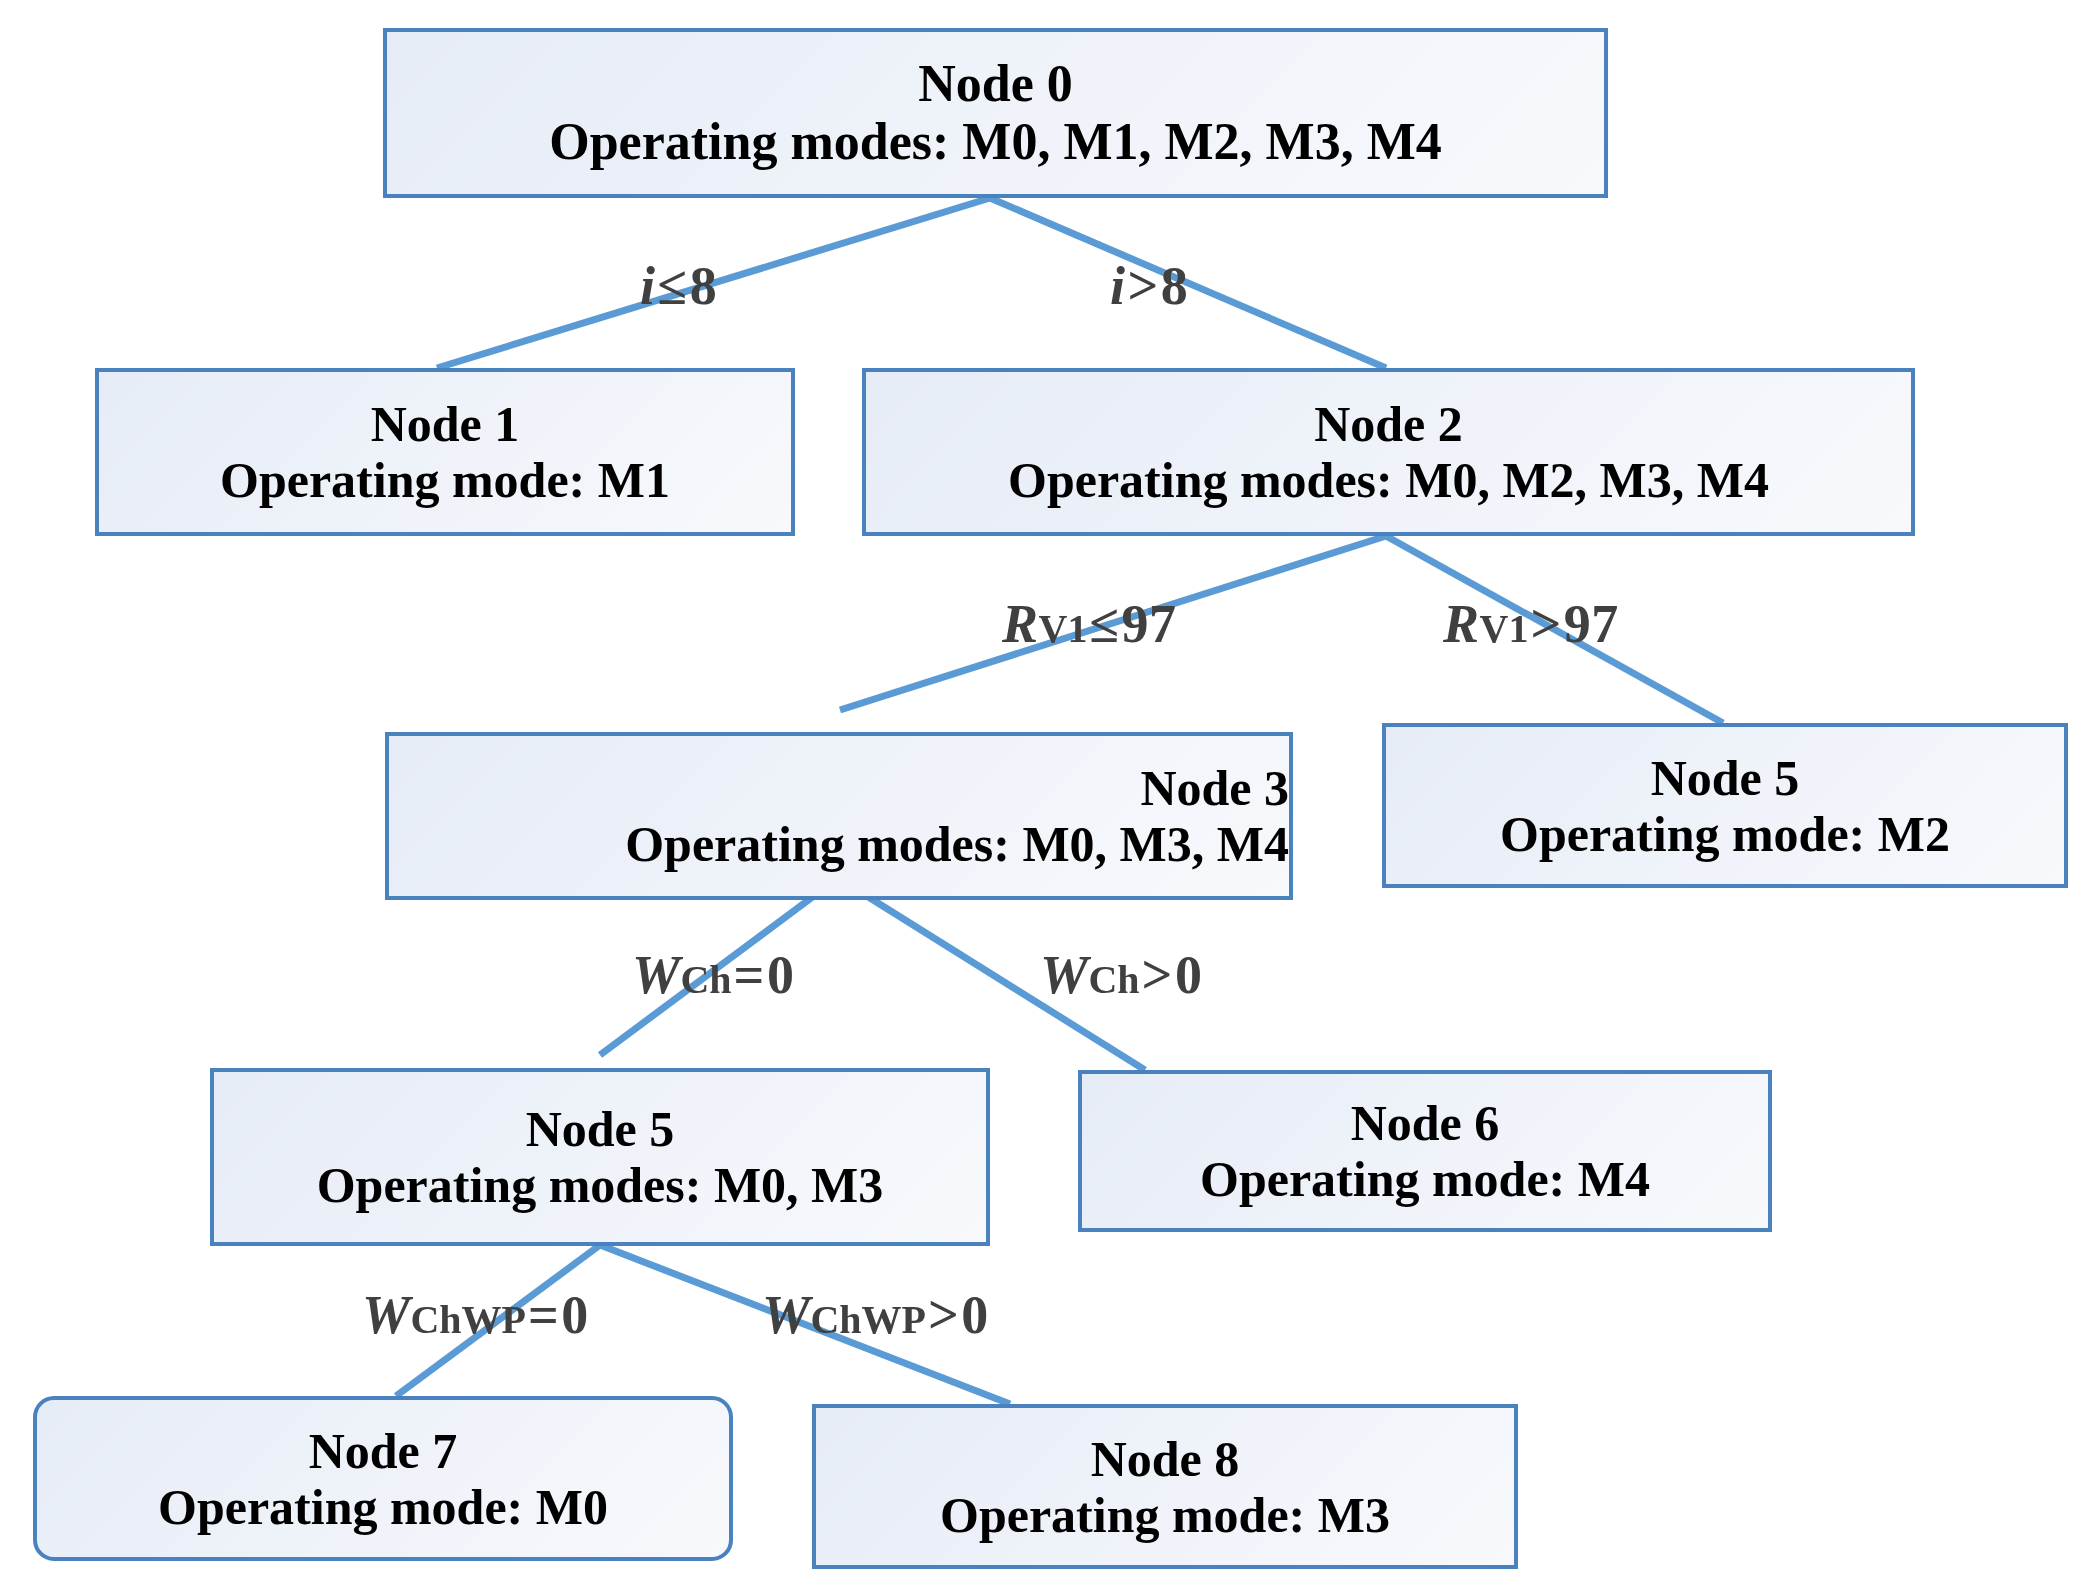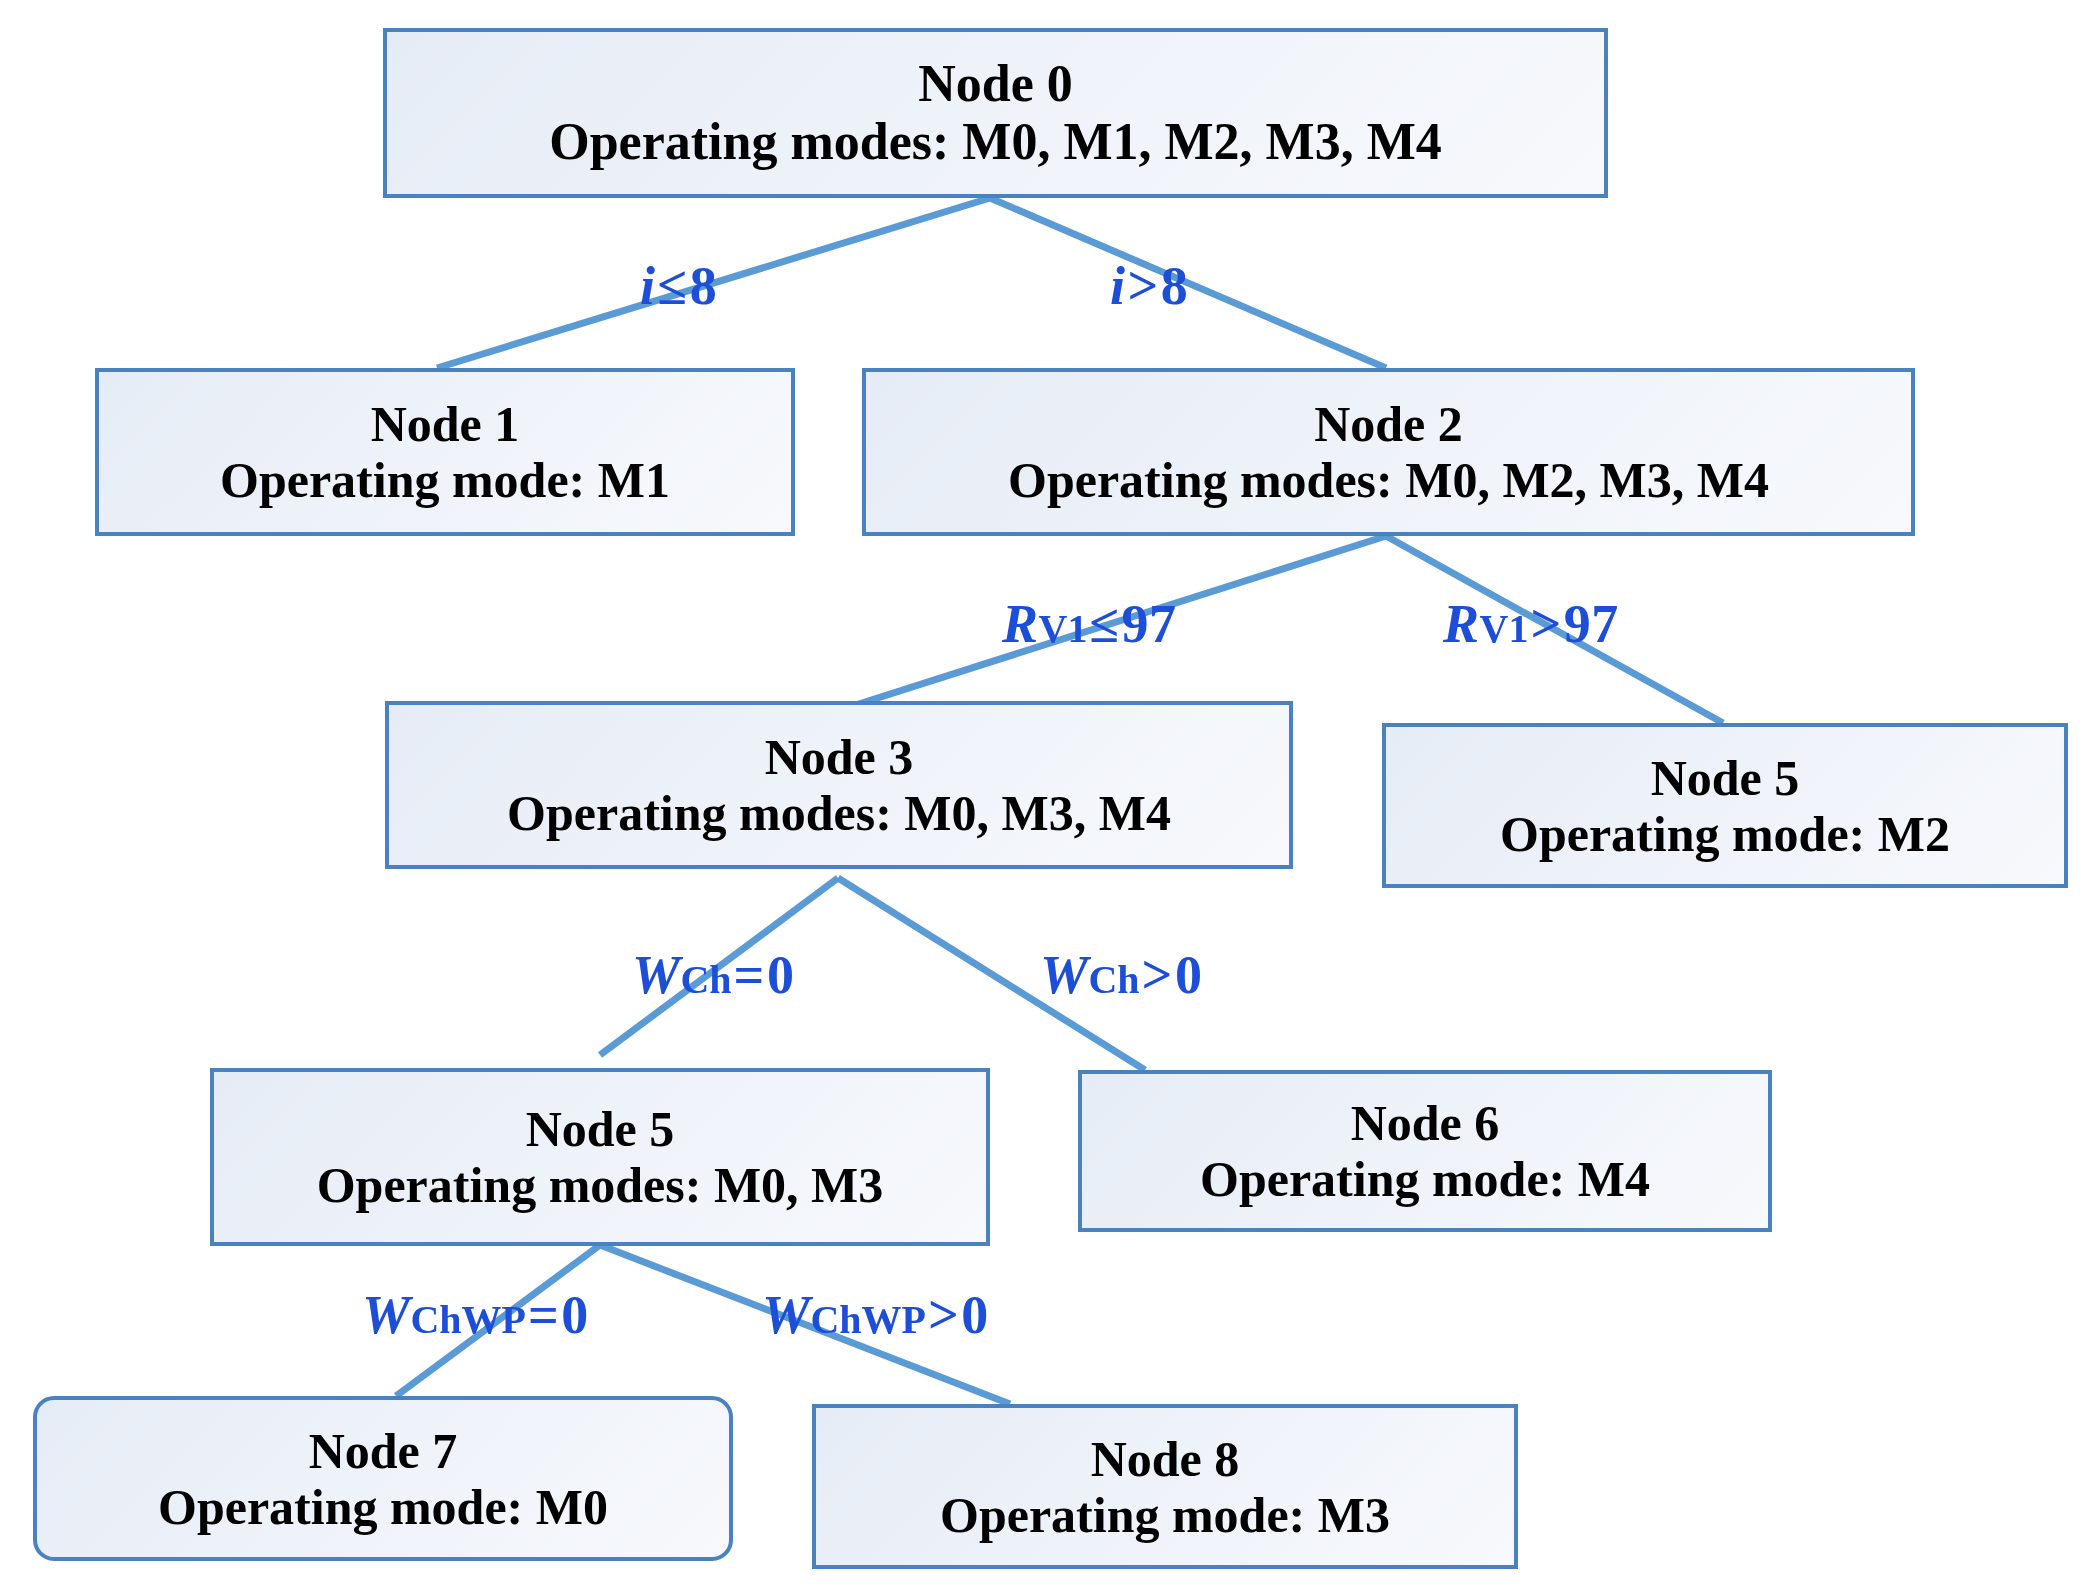--- a/index.html
+++ b/index.html
@@ -25,21 +25,21 @@
     color:#000000;
     font-weight:bold;
     line-height:1.12;
     text-align:center;
     white-space:nowrap;
   }
   .node .ln{display:block;}
 
   .elabel{
     position:absolute;
-    color:#1d4ed8;
+    color:#404040;
     font-weight:bold;
     white-space:nowrap;
     line-height:1;
     letter-spacing:0.5px;
   }
   .elabel .v{font-style:italic;}
   .elabel .sub{
     font-size:0.74em;
     font-style:normal;
     font-variant:normal;
@@ -82,21 +82,21 @@
   <div class="node" style="left:77px;top:368px;width:700px;height:168px;font-size:50px;margin-left:18px;">
     <span class="ln">Node 1</span>
     <span class="ln">Operating mode: M1</span>
   </div>
 
   <div class="node" style="left:862px;top:368px;width:1053px;height:168px;font-size:50px;">
     <span class="ln">Node 2</span>
     <span class="ln">Operating modes: M0, M2, M3, M4</span>
   </div>
 
-  <div class="node" style="left:385px;top:701px;width:908px;height:168px;font-size:50px;">
+  <div class="node" style="left:385px;top:732px;width:908px;height:168px;font-size:50px;align-items:flex-end;">
     <span class="ln">Node 3</span>
     <span class="ln">Operating modes: M0, M3, M4</span>
   </div>
 
   <div class="node" style="left:1382px;top:723px;width:686px;height:165px;font-size:50px;">
     <span class="ln">Node 5</span>
     <span class="ln">Operating mode: M2</span>
   </div>
 
   <div class="node" style="left:210px;top:1068px;width:780px;height:178px;font-size:50px;">

